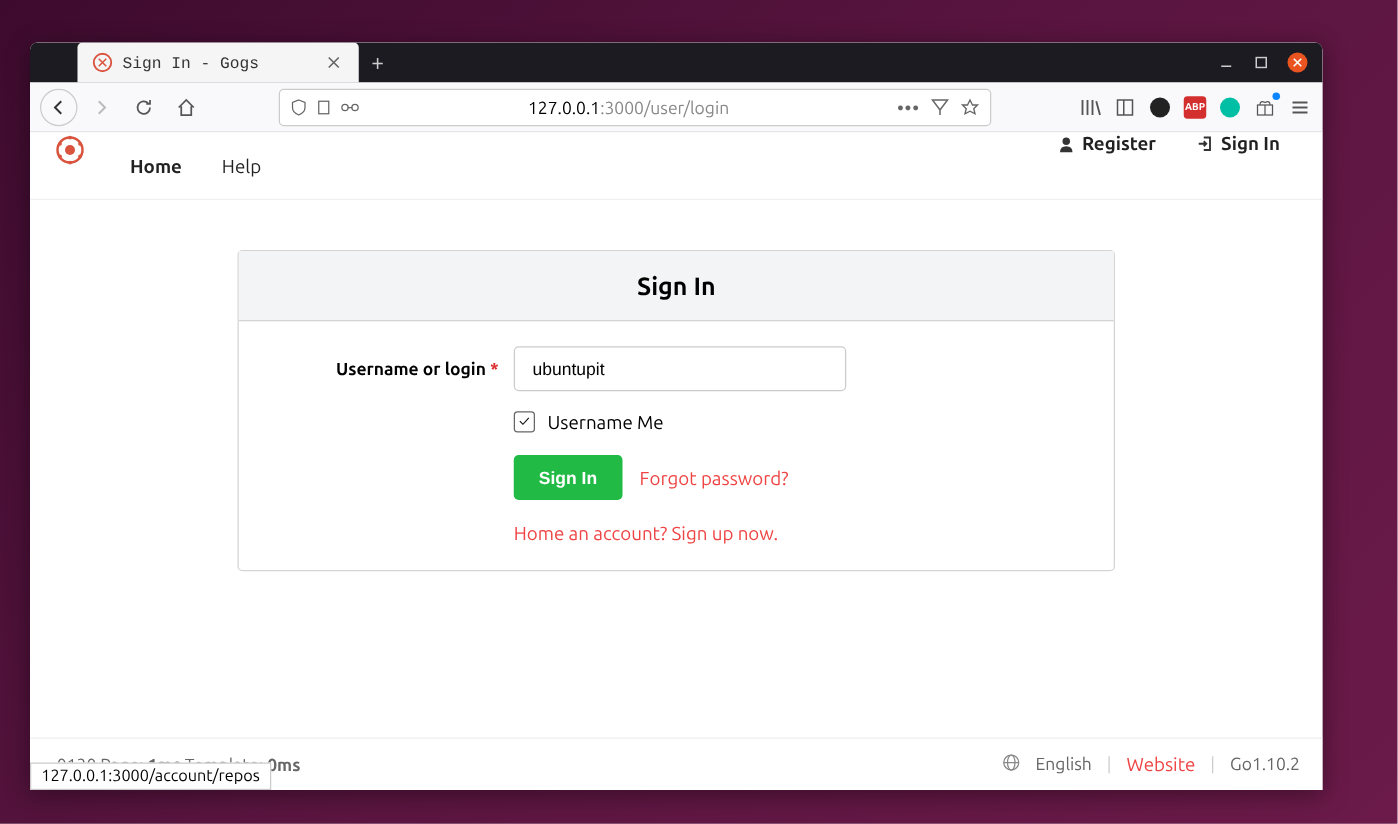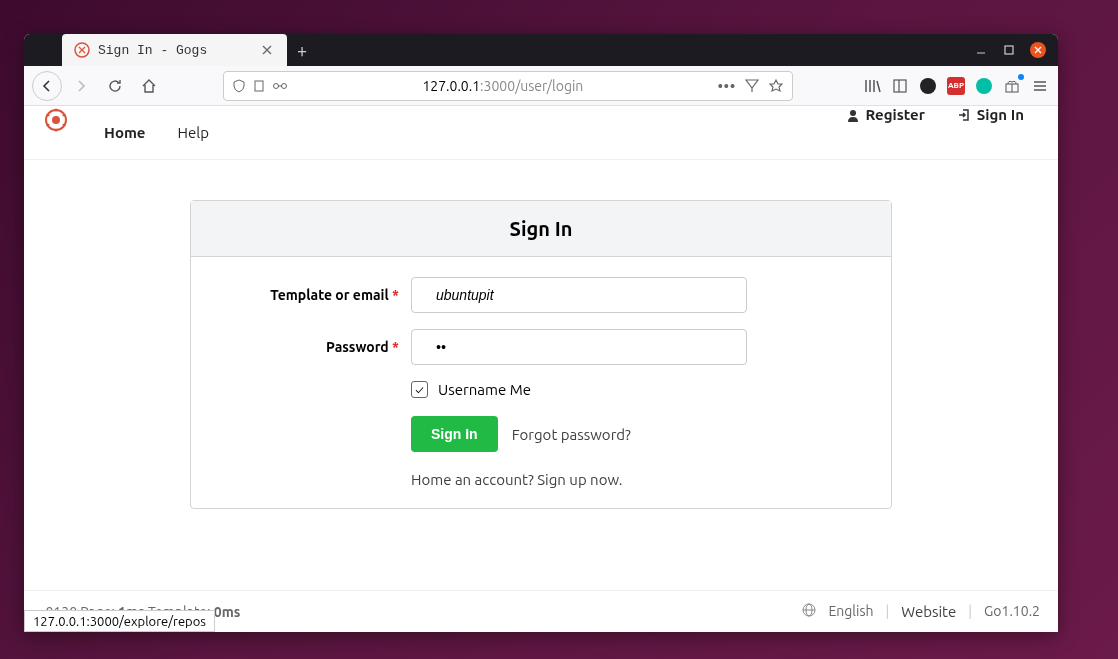--- a/index.html
+++ b/index.html
@@ -234,26 +234,25 @@
       width: 200px;
       text-align: right;
       padding-right: 12px;
       font-weight: 700;
       font-size: 14px;
     }
     .form-label .star {
       color: #db2828;
     }
     .form-input {
-      width: 336px;
-      padding: 9px 24px;
+      width: 266px;
+      padding: 9px 14px;
       border: 1px solid #ccc;
       border-radius: 4px;
       font-size: 14px;
-      font-style: italic;
     }
     .form-check-row {
       margin-left: 200px;
       display: flex;
       align-items: center;
       gap: 10px;
       margin-bottom: 18px;
       font-size: 15px;
     }
     .checkbox {
@@ -277,21 +276,21 @@
       background: #21ba45;
       color: #fff;
       border: none;
       padding: 10px 20px;
       border-radius: 4px;
       font-size: 14px;
       font-weight: 600;
       cursor: pointer;
     }
     .link {
-      color: #404040;
+      color: #ef4444;
       cursor: pointer;
       font-size: 15px;
     }
     .signup-row {
       margin-left: 200px;
     }
     .footer {
       position: absolute;
       bottom: 0;
       left: 0;
@@ -483,26 +482,22 @@
             </svg>
           <span>Sign In</span>
         </div>
       </div>
     </div>
 
     <div class="login-panel">
       <div class="login-header">Sign In</div>
       <div class="login-body">
         <div class="form-row">
-          <div class="form-label"><span>Template or email</span> <span class="star">*</span></div>
+          <div class="form-label"><span>Username or login</span> <span class="star">*</span></div>
           <input class="form-input" value="ubuntupit" style="">
-        </div>
-        <div class="form-row">
-          <div class="form-label"><span>Password</span> <span class="star">*</span></div>
-          <input class="form-input" type="text" value="••" style="">
         </div>
         <div class="form-check-row">
           <span class="checkbox">✓</span>
           <span>Username Me</span>
         </div>
         <div class="btn-row">
           <button class="btn-signin">Sign In</button>
           <span class="link">Forgot password?</span>
         </div>
         <div class="signup-row">
@@ -522,15 +517,15 @@
             <line x1="1" y1="7" x2="13" y2="7" stroke="#888"></line>
           </svg>
         <span>English</span>
         <span class="sep">|</span>
         <span class="link">Website</span>
         <span class="sep">|</span>
         <span>Go1.10.2</span>
       </div>
     </div>
 
-    <div class="status-tooltip">127.0.0.1:3000/explore/repos</div>
+    <div class="status-tooltip">127.0.0.1:3000/account/repos</div>
   </div>
 </div>
 
 </body></html>

